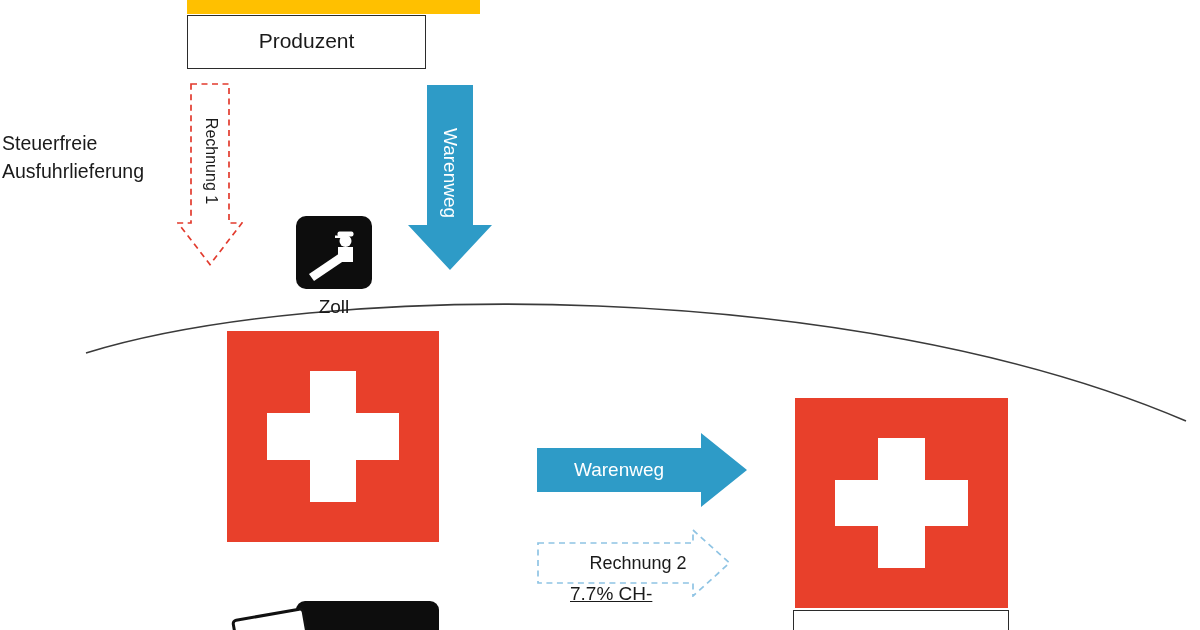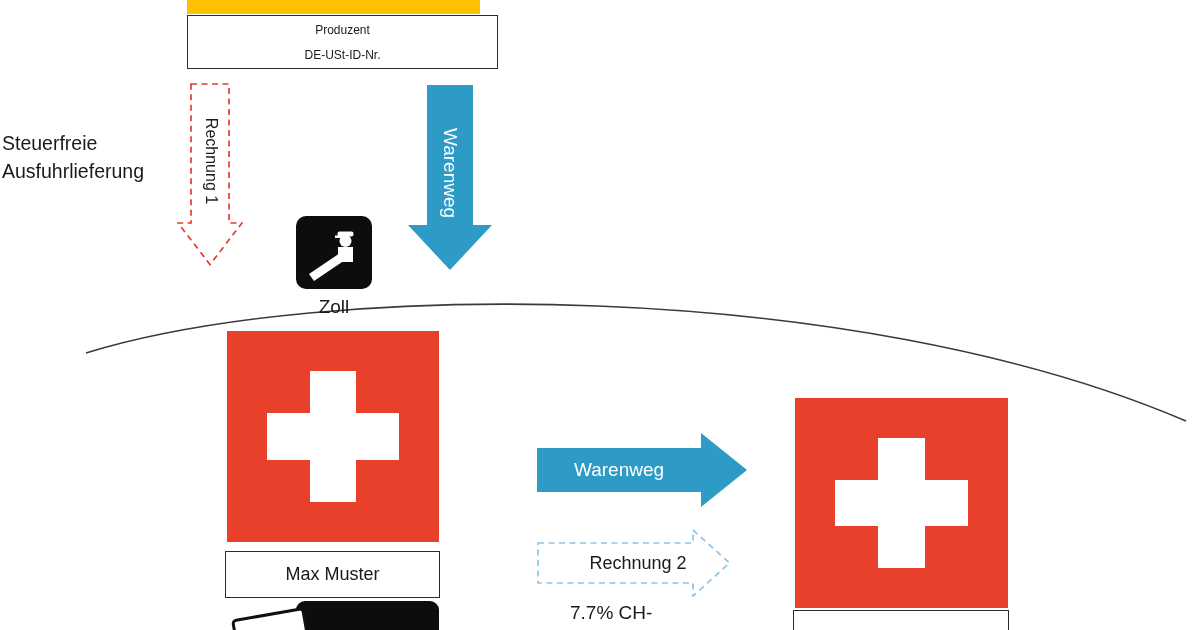--- a/index.html
+++ b/index.html
@@ -6,22 +6,22 @@
   html,body { background:#fff; }
   body { font-family:"Liberation Sans", sans-serif; color:#1a1a1a; }
 
   .canvas { position:relative; width:1200px; height:630px; background:#fff; overflow:hidden; }
   .abs { position:absolute; }
 
   
   .gold-stripe { left:187px; top:0; width:293px; height:14px; background:var(--german-gold,#FFC000); }
 
   
-  .producer-box { left:187px; top:15px; width:311px; height:54px; background:#fff;
-    border:1.6px solid #2b2b2b; text-align:center; font-size:12px; line-height:25px; padding-top:2px; }
+  .producer-box { left:187px; top:15px; width:239px; height:54px; background:#fff;
+    border:1.6px solid #2b2b2b; text-align:center; font-size:21px; line-height:25px; padding-top:12px; }
 
   
   .left-note { left:2px; top:129px; width:176px; font-size:19.5px; line-height:28px; }
 
   
   .arrow-red-down  { left:177px; top:83px; width:66px; height:183px; }
   .arrow-blue-down { left:408px; top:85px; width:84px; height:185px; }
   .arrow-blue-right   { left:537px; top:433px; width:210px; height:74px; }
   .arrow-dashed-right { left:537px; top:529px; width:194px; height:68px; }
 
@@ -51,41 +51,40 @@
   .flag .bar-v { position:absolute; left:39%; top:19%; width:22%; height:62%; background:#fff; }
   .flag .bar-h { position:absolute; left:19%; top:39%; width:62%; height:22%; background:#fff; }
   .flag1 { left:227px; top:331px; width:212px; height:211px; }
   .flag2 { left:795px; top:398px; width:213px; height:210px; }
 
   .buyer-box { left:225px; top:551px; width:215px; height:47px; background:#fff;
     border:1.6px solid #2b2b2b; text-align:center; line-height:44px; font-size:18px; }
 
   .customer-box { left:793px; top:610px; width:216px; height:45px; background:#fff; border:1.6px solid #2b2b2b; }
 
-  .vat-note { left:570px; top:602px; font-size:19px; }
+  .vat-note { left:570px; top:583px; font-size:19px;text-decoration:underline; }
 
   
   .black-icon { left:296px; top:601px; width:143px; height:40px; background:#0d0d0d; border-radius:9px 9px 0 0; }
   .white-shape { left:233px; top:613px; width:74px; height:30px; background:#fff;
     border:3px solid #111; border-radius:5px; transform:rotate(-10deg); }
 </style>
 </head>
 <body>
 
 <div class="canvas">
 
   <svg class="abs border-svg" width="1200" height="630" viewBox="0 0 1200 630">
     <path class="curve-stroke" d="M86 353 C 320 281, 850 277, 1186 421"></path>
   </svg>
 
   <div class="abs gold-stripe"></div>
 
   <div class="abs producer-box">
     <div>Produzent</div>
-    <div>DE-USt-ID-Nr.</div>
   </div>
 
   <div class="abs left-note">
     <div>Steuerfreie</div>
     <div>Ausfuhrlieferung</div>
   </div>
 
   <div class="abs arrow-red-down">
     <svg width="66" height="183" viewBox="0 0 66 183">
       <path class="red-dash" d="M14 1 H52 V140 H65 L33 181.5 L1 140 H14 Z"></path>
@@ -110,23 +109,20 @@
       <rect x="39" y="19.5" width="8" height="2.5" fill="#fff"></rect>
     </svg>
   </div>
   <div class="abs customs-label">Zoll</div>
 
   <div class="abs flag flag1">
     <div class="bar-v"></div>
     <div class="bar-h"></div>
   </div>
 
-  <div class="abs buyer-box">
-    <span>Max Muster</span>
-  </div>
 
   <div class="abs arrow-blue-right">
     <svg width="210" height="74" viewBox="0 0 210 74">
       <path class="blue-fill" d="M0 15 H164 V0 L210 37 L164 74 V59 H0 Z"></path>
     </svg>
     <span class="htext ht-goods">Warenweg</span>
   </div>
 
   <div class="abs arrow-dashed-right">
     <svg width="194" height="68" viewBox="0 0 194 68">

